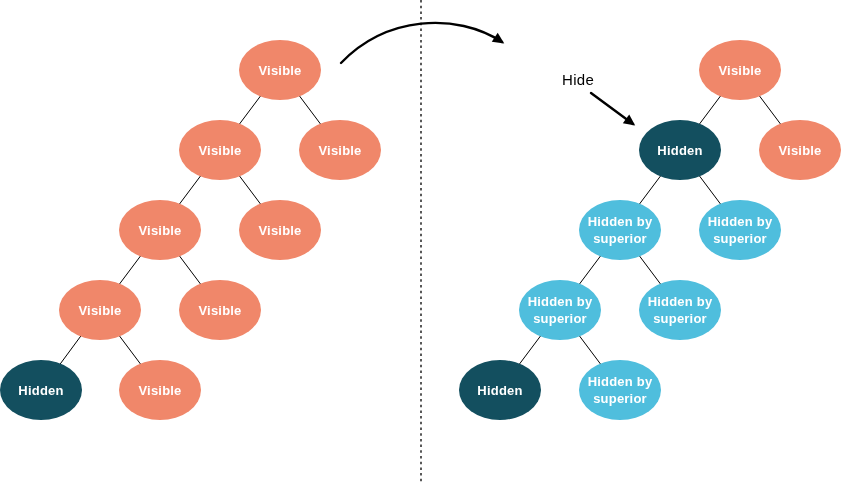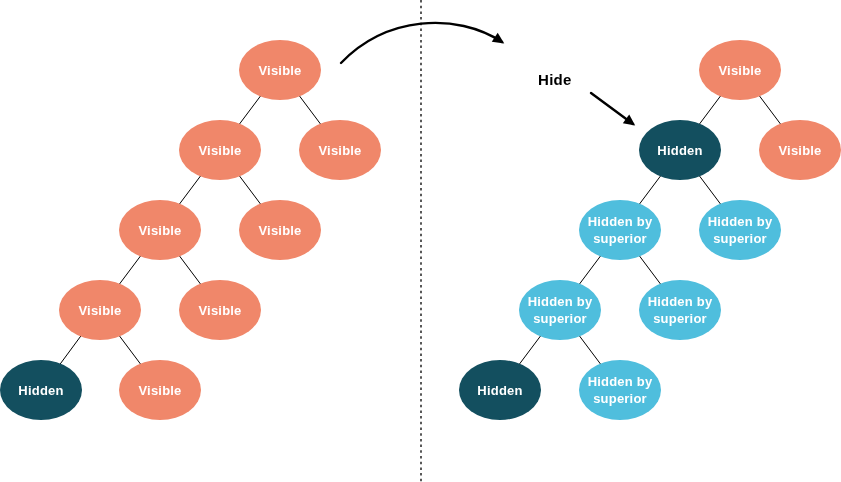--- a/index.html
+++ b/index.html
@@ -18,23 +18,23 @@
     left: 0; top: 0;
   }
   .diagram-svg text {
     font-family: "Liberation Sans", sans-serif;
     font-size: 13px;
     font-weight: 600;
     letter-spacing: 0.2px;
   }
   .hide-label {
     position: absolute;
-    left: 538px; top: 71px;
+    left: 562px; top: 71px;
     font-size: 15px;
-    font-weight: 700;
+    font-weight: 400;
     color: #000000;
     letter-spacing: 0.3px;
   }
 </style>
 </head>
 <body>
 
 <div class="stage">
 
   <svg class="diagram-svg" width="841" height="482" viewBox="0 0 841 482">

